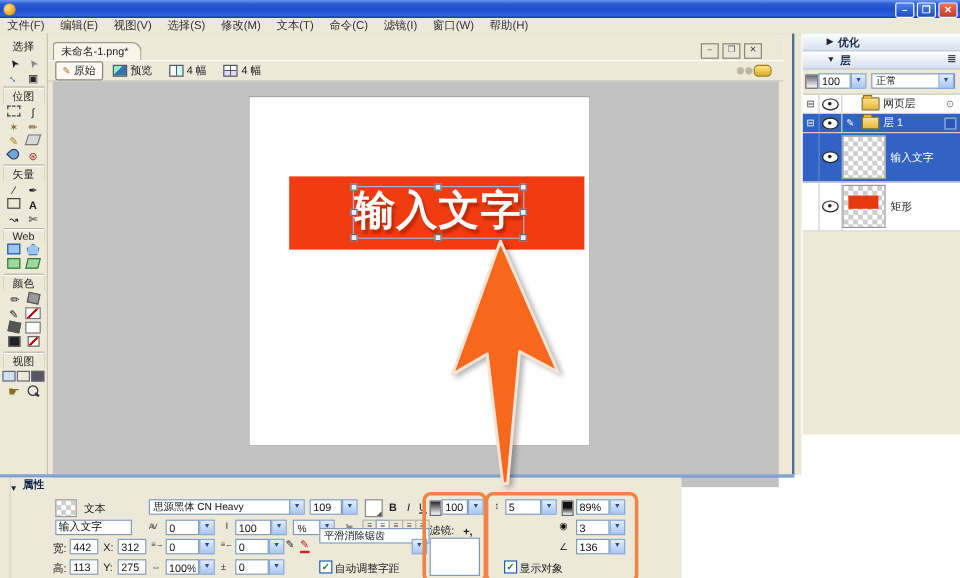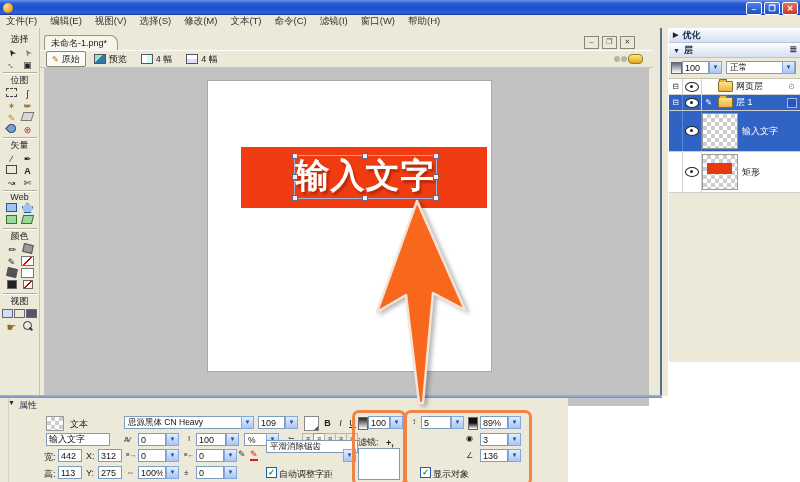--- a/index.html
+++ b/index.html
@@ -78,21 +78,21 @@
   .navs .fr{color:#222;font-size:8px}
 
   
   .big-arrow{position:absolute;left:370px;top:198px;z-index:60;filter:drop-shadow(3px 2px 2px rgba(0,0,0,.28))}
 
   
   .vdivider{position:absolute;left:653px;top:28px;width:15px;height:368px;background:#ECE9D8}
   .vdivider::after{content:"";position:absolute;left:7px;top:0;width:2px;height:368px;background:#55708C}
   .rightpanel{position:absolute;left:668px;top:28px;width:132px;height:334px;background:#ECE9D8;border-left:1px solid #fff}
   .phead{position:relative;height:14px;background:linear-gradient(#FDFEFF,#D5E0F0);border-bottom:1px solid #b8c4d8;
-    font-size:9px;font-weight:bold;color:#15284b;display:flex;align-items:center;gap:4px;padding-left:4px}
+    font-size:9px;font-weight:bold;color:#15284b;display:flex;align-items:center;gap:4px;padding-left:20px}
   .phead .tri{font-size:7px;color:#223}
   .phead .pmenu{position:absolute;right:4px;top:1px;font-size:9px;color:#445}
   .lrow-controls{position:relative;height:20px;border-bottom:1px solid #c8c4b2}
   .op-ico{position:absolute;left:2px;top:4px;width:9px;height:10px;border:1px solid #667;background:linear-gradient(180deg,#667 0%,#fff 100%)}
   .layer-grid{position:relative;background:#fff}
   .lrow{position:relative;border-bottom:1px solid #cfcfcf;display:flex;align-items:center}
   .cell-exp{width:13px;text-align:center;font-size:8px;color:#333;border-right:1px solid #cfcfcf;align-self:stretch;display:flex;align-items:center;justify-content:center}
   .cell-eye{width:18px;border-right:1px solid #cfcfcf;align-self:stretch;display:flex;align-items:center;justify-content:center}
   .eye{position:relative;width:12px;height:8px;border:1px solid #222;border-radius:50%;background:#fff}
   .eye::after{content:"";position:absolute;left:4px;top:2px;width:3px;height:3px;border-radius:50%;background:#222}
@@ -105,22 +105,22 @@
   .lrow.sel .cell-exp{color:#fff;border-right-color:#5b86d6}
   .thumb{width:34px;height:34px;border:1px solid #999;margin:2px 4px 2px 0;position:relative}
   .checker{background-color:#fff;background-image:linear-gradient(45deg,#cdcdcd 26%,transparent 26%,transparent 74%,#cdcdcd 74%),linear-gradient(45deg,#cdcdcd 26%,transparent 26%,transparent 74%,#cdcdcd 74%);background-size:8px 8px;background-position:0 0,4px 4px}
   .thumb .redrect{position:absolute;left:4px;top:8px;width:25px;height:11px;background:#E8380D}
   .bluechip{width:8px;height:8px;background:#2A56B8;border:1px solid #9db8e8}
 
   
   .props-topline{position:absolute;left:0;top:395px;width:662px;height:3px;background:linear-gradient(#9FB6DC,#6E8FC6)}
   .propspanel{position:absolute;left:0;top:398px;width:568px;height:84px;background:#ECE9D8}
   .props-grip{position:absolute;left:0;top:0;width:8px;height:84px;border-right:1px solid #d8d4c0}
-  .propshead{position:absolute;left:8px;top:1px;height:12px;display:flex;align-items:flex-start;gap:4px;
-    font-size:9px;font-weight:normal;color:#15284b}
+  .propshead{position:absolute;left:8px;top:1px;height:12px;display:flex;align-items:flex-end;gap:4px;
+    font-size:9px;font-weight:bold;color:#15284b}
   .propshead .tri{font-size:7px}
   .inp{position:absolute;height:13px;background:#fff;border:1px solid #7F9DB9;font:9px "Liberation Sans",sans-serif;
     color:#111;padding:0 2px;box-sizing:border-box}
   input.inp{outline:none}
   .selbox{position:absolute;height:13px;background:#fff;border:1px solid #7F9DB9;font-size:8.5px;color:#111;
     display:flex;align-items:center;padding-left:3px;box-sizing:border-box;white-space:nowrap;overflow:hidden}
   .dd{position:absolute;width:13px;height:13px;background:linear-gradient(#E3EEFD,#A9C6F2);border:1px solid #86A7DC;
     box-sizing:border-box;color:#204DA0;font-size:6px;line-height:11px;text-align:center}
   .plabel{position:absolute;font-size:9px;color:#222;white-space:nowrap}
   .picon{position:absolute;font-size:8px;color:#333;white-space:nowrap}

